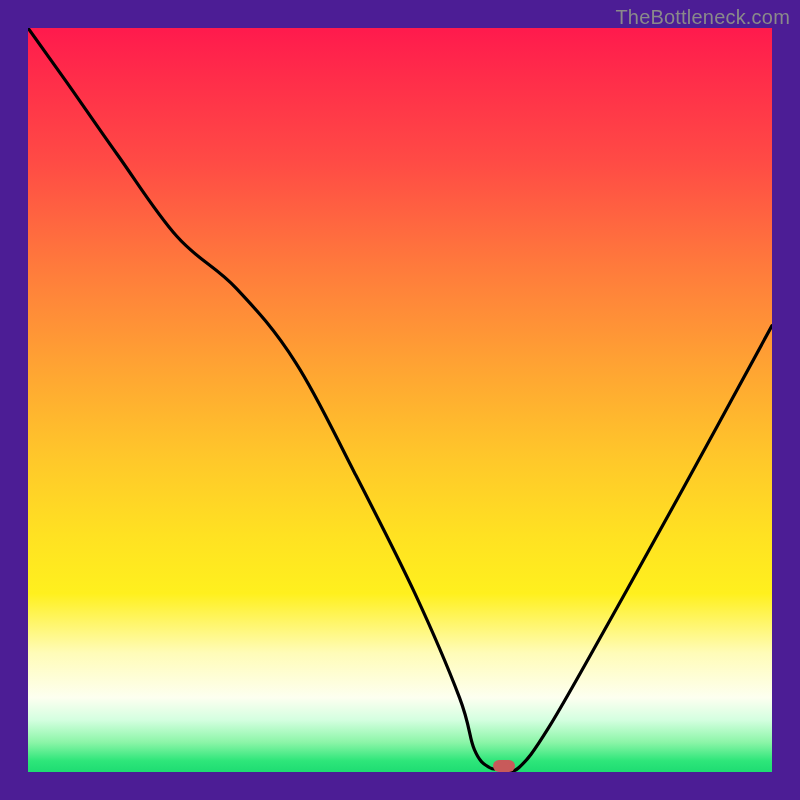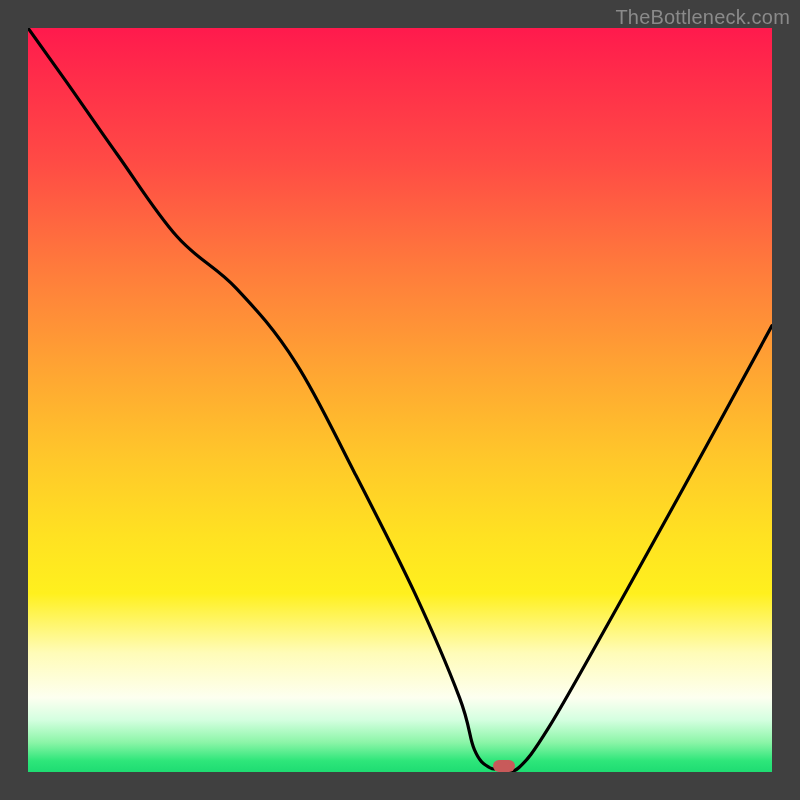--- a/index.html
+++ b/index.html
@@ -8,21 +8,21 @@
     width: 800px;
     height: 800px;
     background: #000;
     overflow: hidden;
     font-family: Arial, Helvetica, sans-serif;
   }
   .frame {
     position: relative;
     width: 800px;
     height: 800px;
-    background: #404040;
+    background: #4c1d95;
   }
   .plot-area {
     position: absolute;
     left: 28px;
     top: 28px;
     width: 744px;
     height: 744px;
     
     background: linear-gradient(
       to bottom,

